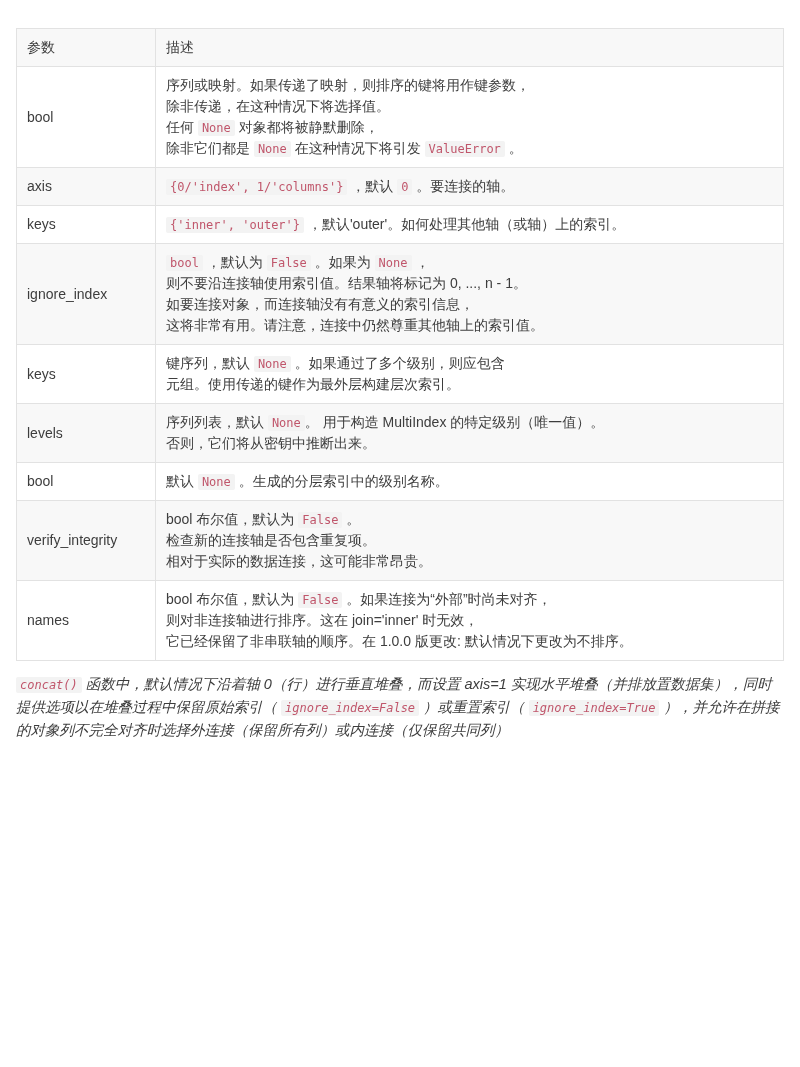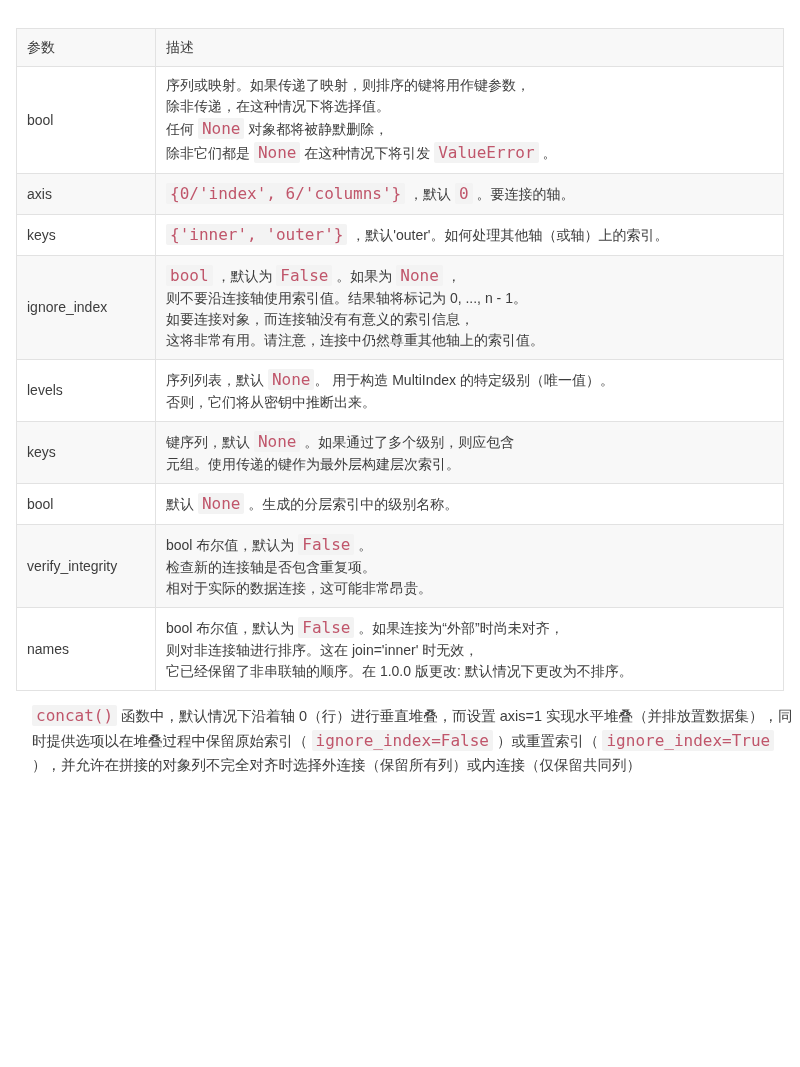--- a/index.html
+++ b/index.html
@@ -44,70 +44,71 @@
   }
   table.params th.param-col{
     width:139px;
   }
   td.param{
     width:139px;
     font-family:"Liberation Sans","DejaVu Sans",sans-serif;
   }
   code.inline-code{
     font-family:"DejaVu Sans Mono","Liberation Mono",monospace;
-    font-size:16px;
+    font-size:12px;
     color:var(--code-text);
     background:var(--code-bg);
     padding:1px 4px;
     border-radius:2px;
     white-space:nowrap;
   }
   .summary{
     width:768px;
-    margin:12px 0 0 16px;
+    margin:12px 0 0 0;
     font-size:14.5px;
     line-height:1.58;
     color:var(--text);
+    font-style:italic;
   }
 </style>
 </head>
 <body>
 
 <div class="page">
   <table class="params">
     <thead>
       <tr>
         <th class="param-col">参数</th>
         <th>描述</th>
       </tr>
     </thead>
     <tbody id="table-body">
         <tr>
           <td class="param">bool</td>
           <td class="desc">序列或映射。如果传递了映射，则排序的键将用作键参数，<br>除非传递，在这种情况下将选择值。<br>任何 <code class="inline-code">None</code> 对象都将被静默删除，<br>除非它们都是 <code class="inline-code">None</code> 在这种情况下将引发 <code class="inline-code">ValueError</code> 。</td>
         </tr>
         <tr>
           <td class="param">axis</td>
-          <td class="desc"><code class="inline-code">{0/'index', 6/'columns'}</code> ，默认 <code class="inline-code">0</code> 。要连接的轴。</td>
+          <td class="desc"><code class="inline-code">{0/'index', 1/'columns'}</code> ，默认 <code class="inline-code">0</code> 。要连接的轴。</td>
         </tr>
         <tr>
           <td class="param">keys</td>
           <td class="desc"><code class="inline-code">{'inner', 'outer'}</code> ，默认'outer'。如何处理其他轴（或轴）上的索引。</td>
         </tr>
         <tr>
           <td class="param">ignore_index</td>
           <td class="desc"><code class="inline-code">bool</code> ，默认为 <code class="inline-code">False</code> 。如果为 <code class="inline-code">None</code> ，<br>则不要沿连接轴使用索引值。结果轴将标记为 0, ..., n - 1。<br>如要连接对象，而连接轴没有有意义的索引信息，<br>这将非常有用。请注意，连接中仍然尊重其他轴上的索引值。</td>
         </tr>
         <tr>
+          <td class="param">keys</td>
+          <td class="desc">键序列，默认 <code class="inline-code">None</code> 。如果通过了多个级别，则应包含<br>元组。使用传递的键作为最外层构建层次索引。</td>
+        </tr>
+        <tr>
           <td class="param">levels</td>
           <td class="desc">序列列表，默认 <code class="inline-code">None</code>。 用于构造 MultiIndex 的特定级别（唯一值）。<br>否则，它们将从密钥中推断出来。</td>
-        </tr>
-        <tr>
-          <td class="param">keys</td>
-          <td class="desc">键序列，默认 <code class="inline-code">None</code> 。如果通过了多个级别，则应包含<br>元组。使用传递的键作为最外层构建层次索引。</td>
         </tr>
         <tr>
           <td class="param">bool</td>
           <td class="desc">默认 <code class="inline-code">None</code> 。生成的分层索引中的级别名称。</td>
         </tr>
         <tr>
           <td class="param">verify_integrity</td>
           <td class="desc">bool 布尔值，默认为 <code class="inline-code">False</code> 。<br>检查新的连接轴是否包含重复项。<br>相对于实际的数据连接，这可能非常昂贵。</td>
         </tr>
         <tr>

